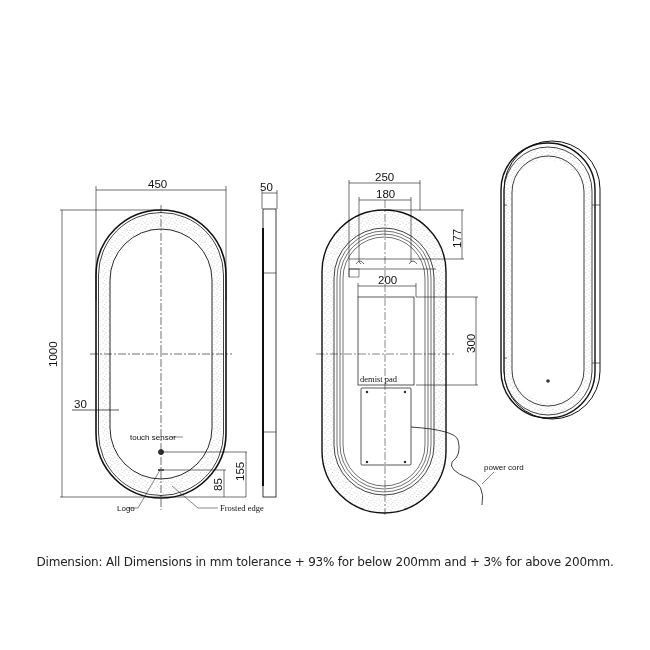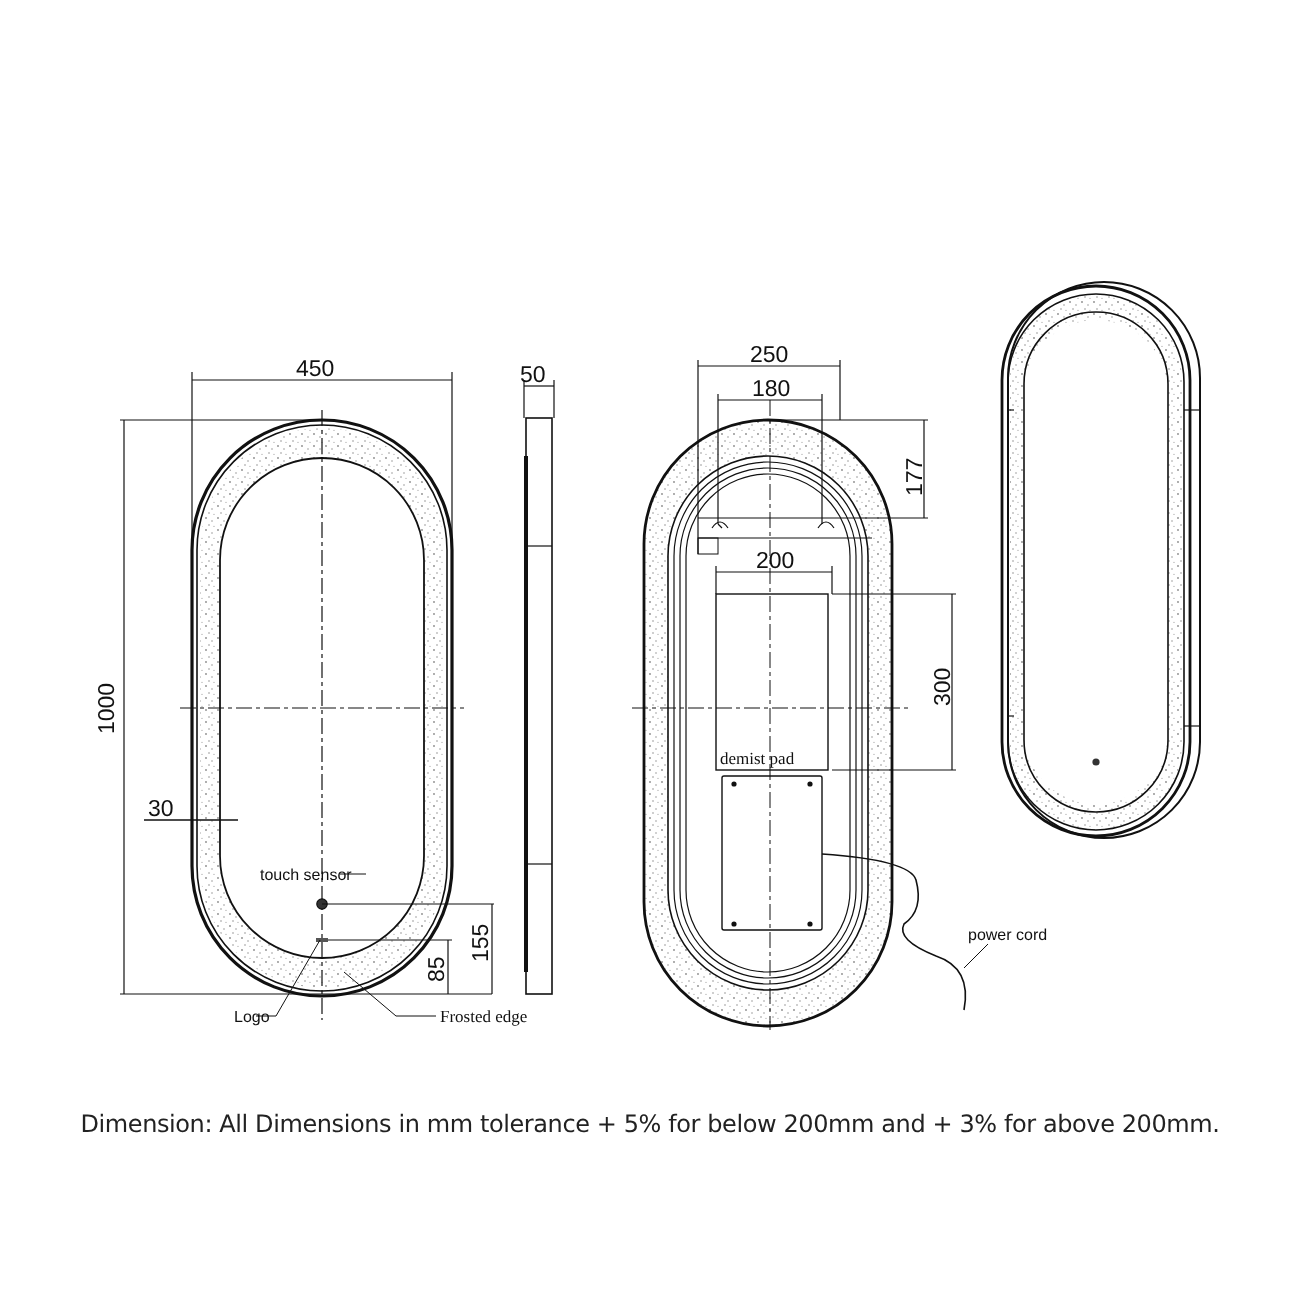--- a/index.html
+++ b/index.html
@@ -146,13 +146,13 @@
     <rect x="504" y="147" width="88" height="268" rx="44" ry="44" stroke-width="0.8"></rect>
     <rect x="512" y="156" width="72" height="250" rx="36" ry="36" stroke-width="0.8"></rect>
     <line x1="504" y1="205" x2="507" y2="205" stroke-width="0.6"></line>
     <line x1="504" y1="358" x2="507" y2="358" stroke-width="0.6"></line>
     <line x1="592" y1="205" x2="600" y2="205" stroke-width="0.6"></line>
     <line x1="592" y1="363" x2="600" y2="363" stroke-width="0.6"></line>
     <circle cx="548" cy="381" r="1.8" fill="#333" stroke="none"></circle>
   </g>
 </svg>
 
-<div class="caption">Dimension: All Dimensions in mm tolerance + 5% for below 200mm and + 3% for above 200mm.</div>
+<div class="caption">Dimension: All Dimensions in mm tolerance + 93% for below 200mm and + 3% for above 200mm.</div>
 
 </body></html>

